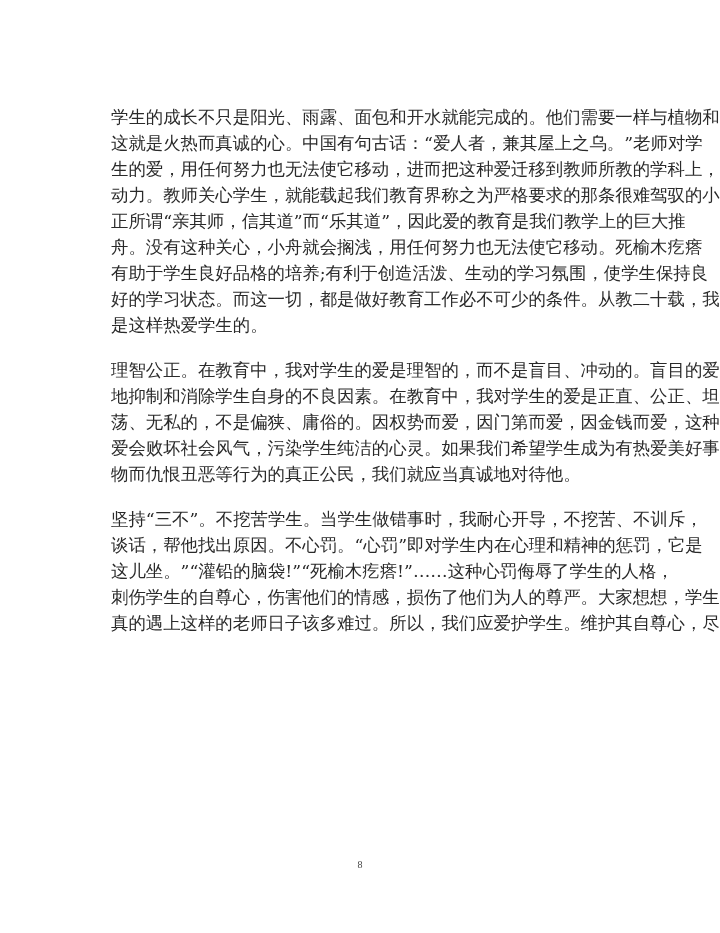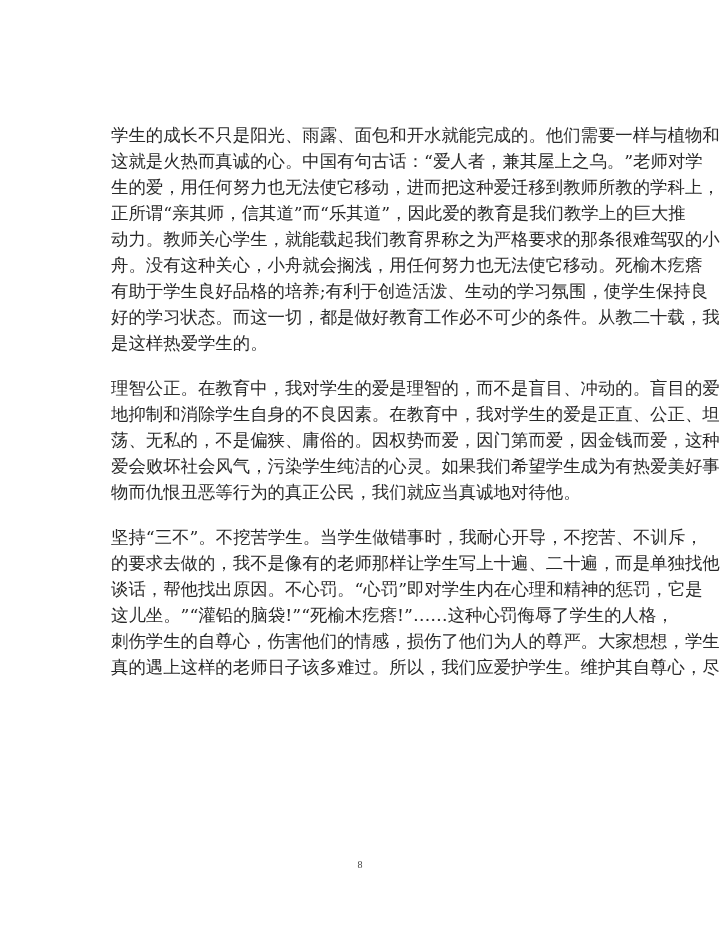--- a/index.html
+++ b/index.html
@@ -18,21 +18,21 @@
   .page {
     position: absolute;
     left: 0; top: 0;
     width: 720px;
     height: 933px;
     background: #ffffff;
   }
   .body-text {
     position: absolute;
     left: 111px;
-    top: 122px;
+    top: 104px;
     width: 500px;
   }
   .line {
     height: 26px;
     line-height: 26px;
     font-size: 17.4px;
     white-space: nowrap;
     letter-spacing: 0px;
   }
   .gap {
@@ -52,43 +52,42 @@
 </head>
 <body>
 
 <div class="page">
   <div class="body-text">
 
     <div>
       <div class="line">学生的成长不只是阳光、雨露、面包和开水就能完成的。他们需要一样与植物和</div>
       <div class="line">这就是火热而真诚的心。中国有句古话：“爱人者，兼其屋上之乌。”老师对学</div>
       <div class="line">生的爱，用任何努力也无法使它移动，进而把这种爱迁移到教师所教的学科上，</div>
+      <div class="line">动力。教师关心学生，就能载起我们教育界称之为严格要求的那条很难驾驭的小</div>
       <div class="line">正所谓“亲其师，信其道”而“乐其道”，因此爱的教育是我们教学上的巨大推</div>
-      <div class="line">动力。教师关心学生，就能载起我们教育界称之为严格要求的那条很难驾驭的小</div>
       <div class="line">舟。没有这种关心，小舟就会搁浅，用任何努力也无法使它移动。死榆木疙瘩</div>
       <div class="line">有助于学生良好品格的培养;有利于创造活泼、生动的学习氛围，使学生保持良</div>
       <div class="line">好的学习状态。而这一切，都是做好教育工作必不可少的条件。从教二十载，我</div>
       <div class="line">是这样热爱学生的。</div>
     </div>
 
     <div class="gap"></div>
 
     <div>
       <div class="line">理智公正。在教育中，我对学生的爱是理智的，而不是盲目、冲动的。盲目的爱</div>
       <div class="line">地抑制和消除学生自身的不良因素。在教育中，我对学生的爱是正直、公正、坦</div>
       <div class="line">荡、无私的，不是偏狭、庸俗的。因权势而爱，因门第而爱，因金钱而爱，这种</div>
       <div class="line">爱会败坏社会风气，污染学生纯洁的心灵。如果我们希望学生成为有热爱美好事</div>
       <div class="line">物而仇恨丑恶等行为的真正公民，我们就应当真诚地对待他。</div>
     </div>
 
     <div class="gap"></div>
 
     <div>
       <div class="line">坚持“三不”。不挖苦学生。当学生做错事时，我耐心开导，不挖苦、不训斥，</div>
-      <div class="line">的要求去做的，我不是像有的老师那样让学生写上十遍、二十遍，而是单独找他</div>
       <div class="line">谈话，帮他找出原因。不心罚。“心罚”即对学生内在心理和精神的惩罚，它是</div>
       <div class="line">这儿坐。”“灌铅的脑袋!”“死榆木疙瘩!”……这种心罚侮辱了学生的人格，</div>
       <div class="line">刺伤学生的自尊心，伤害他们的情感，损伤了他们为人的尊严。大家想想，学生</div>
       <div class="line">真的遇上这样的老师日子该多难过。所以，我们应爱护学生。维护其自尊心，尽</div>
     </div>
 
   </div>
 
   <div class="page-number">8</div>
 </div>

